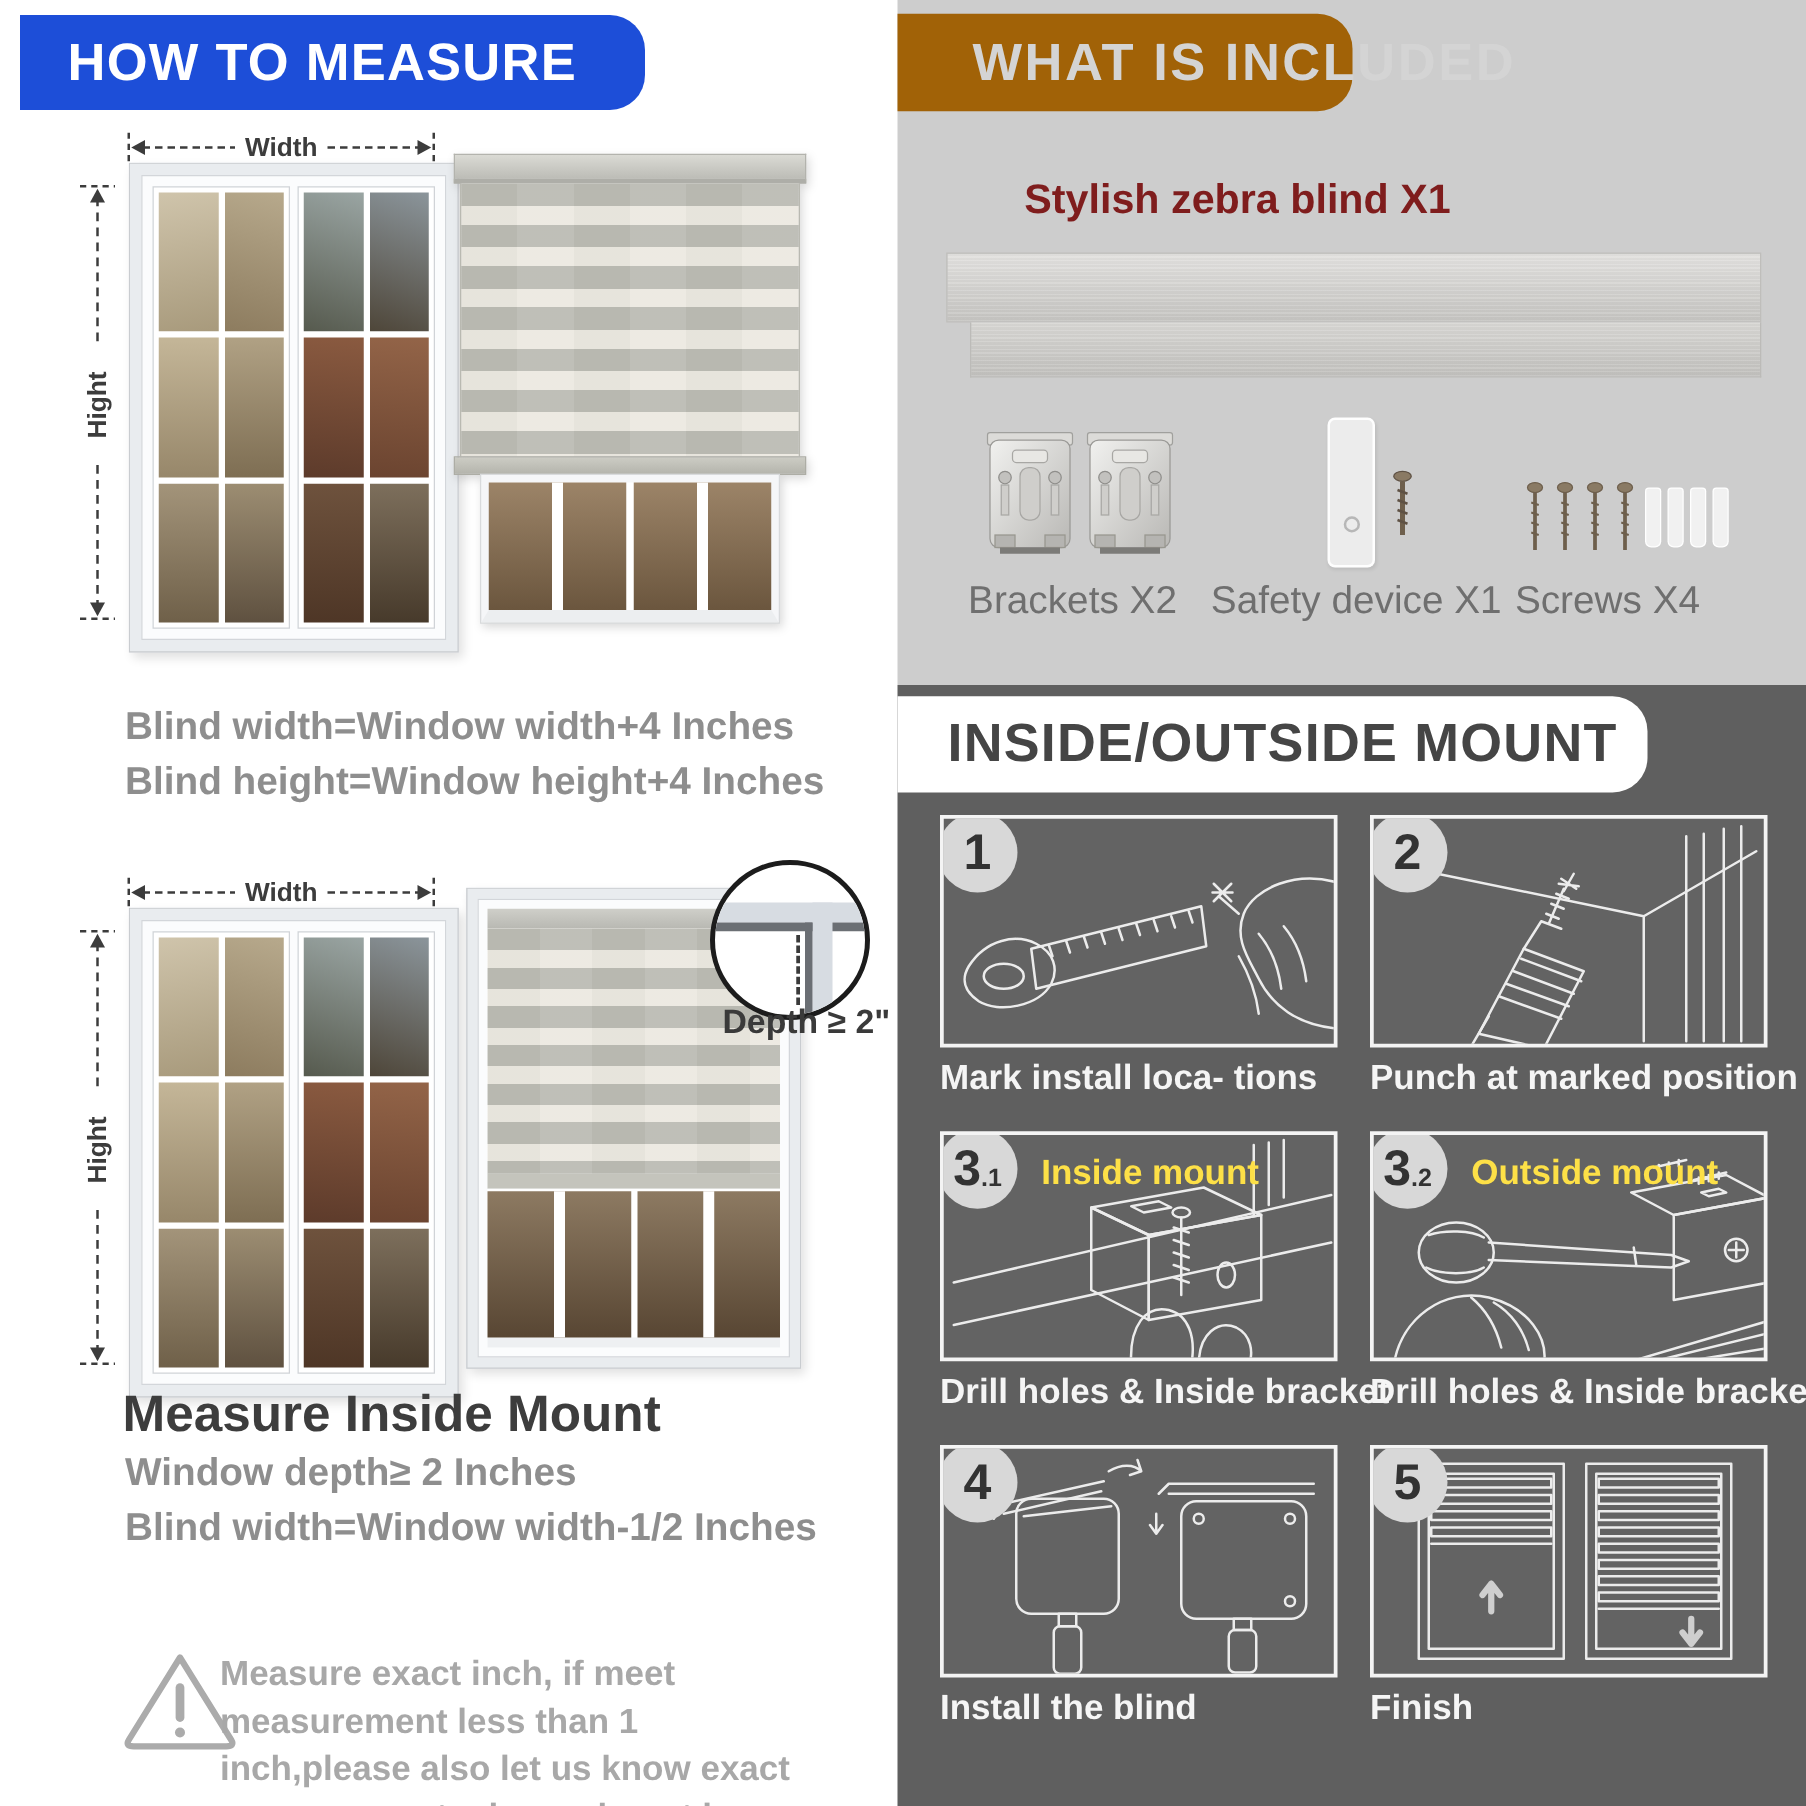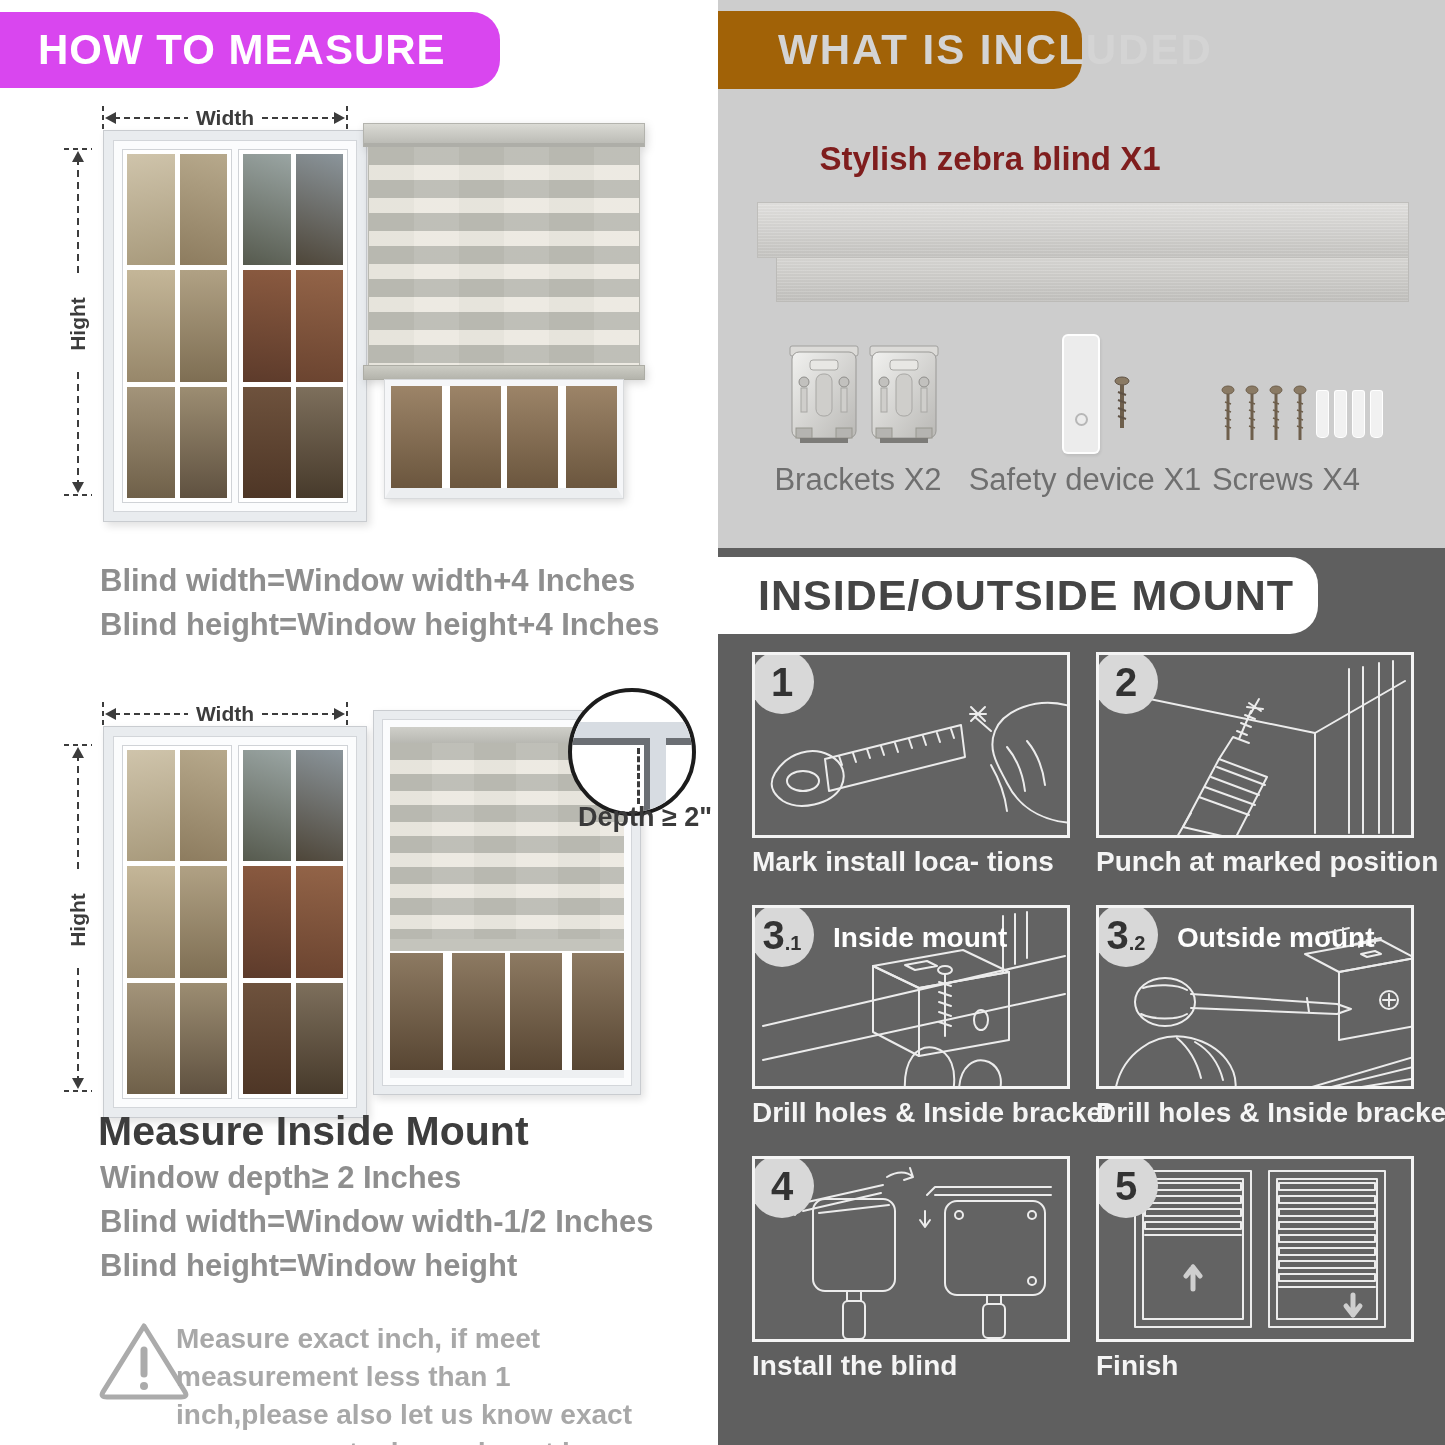--- a/index.html
+++ b/index.html
@@ -5,21 +5,21 @@
   html,body { margin:0; padding:0; background:#fff; }
   #stage {
     position:relative; width:1445px; height:1445px; overflow:hidden;
     font-family:"Liberation Sans", sans-serif; background:#ffffff;
   }
   .abs { position:absolute; }
 
   
   .banner { font-weight:bold; letter-spacing:1px; white-space:nowrap; }
   .hdr-left {
-    left:0; top:12px; width:462px; height:76px; background:#d946ef;
+    left:16px; top:12px; width:462px; height:76px; background:#1d4ed8;
     border-radius:0 28px 28px 0; color:#ffffff; font-size:42px; line-height:76px;
     padding-left:38px;
   }
   .hdr-included {
     left:718px; top:11px; width:304px; height:78px; background:#a16207;
     border-radius:0 28px 28px 0; color:#d4d4d4; font-size:42px; line-height:78px;
     padding-left:60px; letter-spacing:2px;
   }
   .hdr-mount {
     left:718px; top:557px; width:560px; height:77px; background:#ffffff;
@@ -128,21 +128,21 @@
     background:rgba(255,255,255,0.72); border:1px solid rgba(255,255,255,0.95);
     border-radius:3px 3px 5px 5px; }
 
   
   .step-panel { border:3px solid #f4f4f4; background:#636363; overflow:hidden; box-sizing:border-box; }
   .badge { position:absolute; left:-5px; top:-5px; width:64px; height:64px; border-radius:50%;
            background:#d8d8d8; color:#333333; display:flex; align-items:center; justify-content:center;
            font-weight:bold; }
   .badge .n  { font-size:40px; line-height:1; }
   .badge .s  { font-size:20px; line-height:1; margin-top:16px; }
-  .inline-label { position:absolute; left:78px; top:14px; font-size:28px; font-weight:bold; color:#ffffff; white-space:nowrap; }
+  .inline-label { position:absolute; left:78px; top:14px; font-size:28px; font-weight:bold; color:#fde047; white-space:nowrap; }
   .art { position:absolute; left:0; top:0; }
   .art path, .art rect, .art circle, .art ellipse, .art line
        { stroke:#ececec; stroke-width:2; fill:none; stroke-linecap:round; stroke-linejoin:round; }
   .art .fillst { fill:#c6c6c6; stroke:none; }
   .art .arrowst { stroke:#cfcfcf; stroke-width:5; }
 
   .dim-text { font-family:"Liberation Sans", sans-serif; font-weight:bold; fill:#3c3c3c; }
 </style>
 </head>
 <body>
@@ -266,21 +266,20 @@
     <div class="dc-hdark"></div>
     <div class="dc-vbar"></div>
     <div class="dc-vdark"></div>
     <div class="dc-dash"></div>
   </div>
   <div class="abs depth-label" style="left:578px; top:802px;">Depth ≥ 2"</div>
 
   <div class="abs sec-title" style="left:98px; top:1108px;">Measure Inside Mount</div>
   <div class="abs formula" style="left:100px; top:1160px;">Window depth≥ 2 Inches</div>
   <div class="abs formula" style="left:100px; top:1204px;">Blind width=Window width-1/2 Inches</div>
-  <div class="abs formula" style="left:100px; top:1248px;">Blind height=Window height</div>
 
   <svg class="abs" style="left:98px; top:1318px;" width="92" height="84">
     <path d="M46,8 L87,74 Q90,79 83,79 L9,79 Q2,79 5,74 Z" fill="none" stroke="#ababab" stroke-width="5" stroke-linejoin="round"></path>
     <line x1="46" y1="32" x2="46" y2="56" stroke="#ababab" stroke-width="7" stroke-linecap="round"></line>
     <circle cx="46" cy="68" r="4" fill="#ababab" stroke="none"></circle>
   </svg>
   <div class="abs warn-text" style="left:176px; top:1320px; width:460px;">Measure exact inch, if meet measurement less than 1 inch,please also let us know exact measurement, please do not leave it</div>
 
   <div class="abs banner hdr-included">WHAT IS INCLUDED</div>
 

